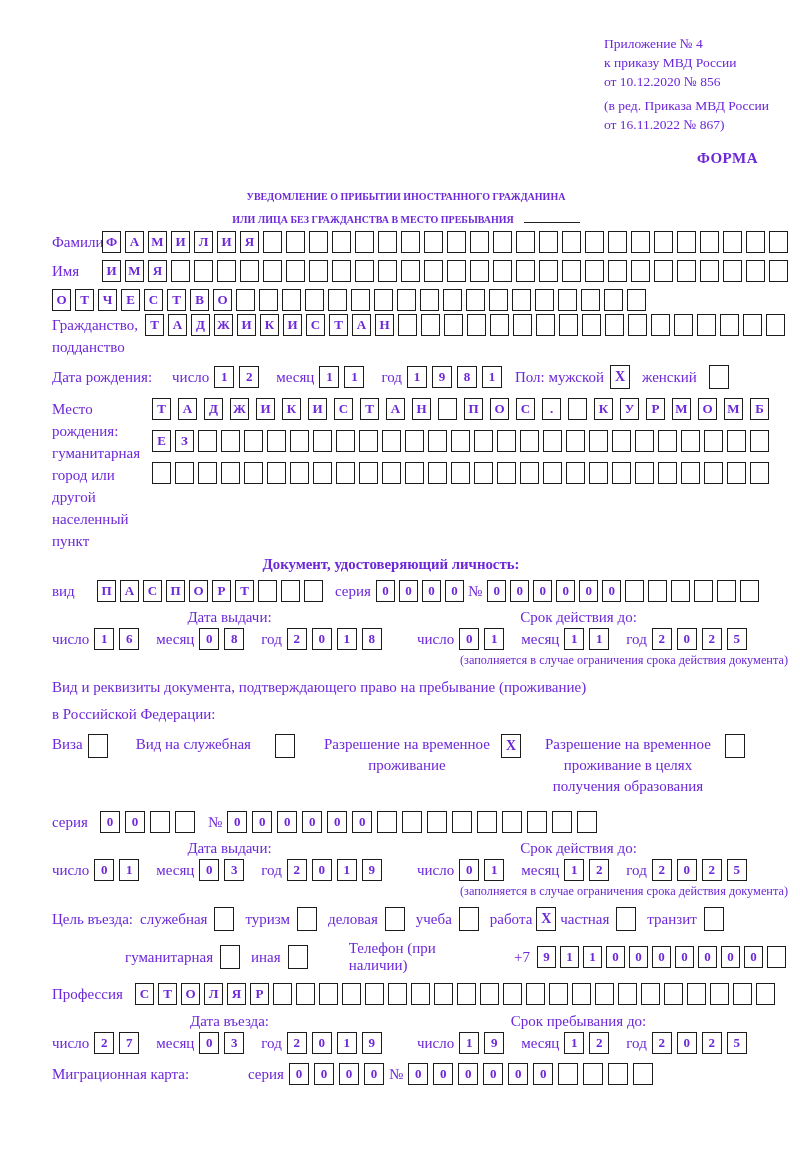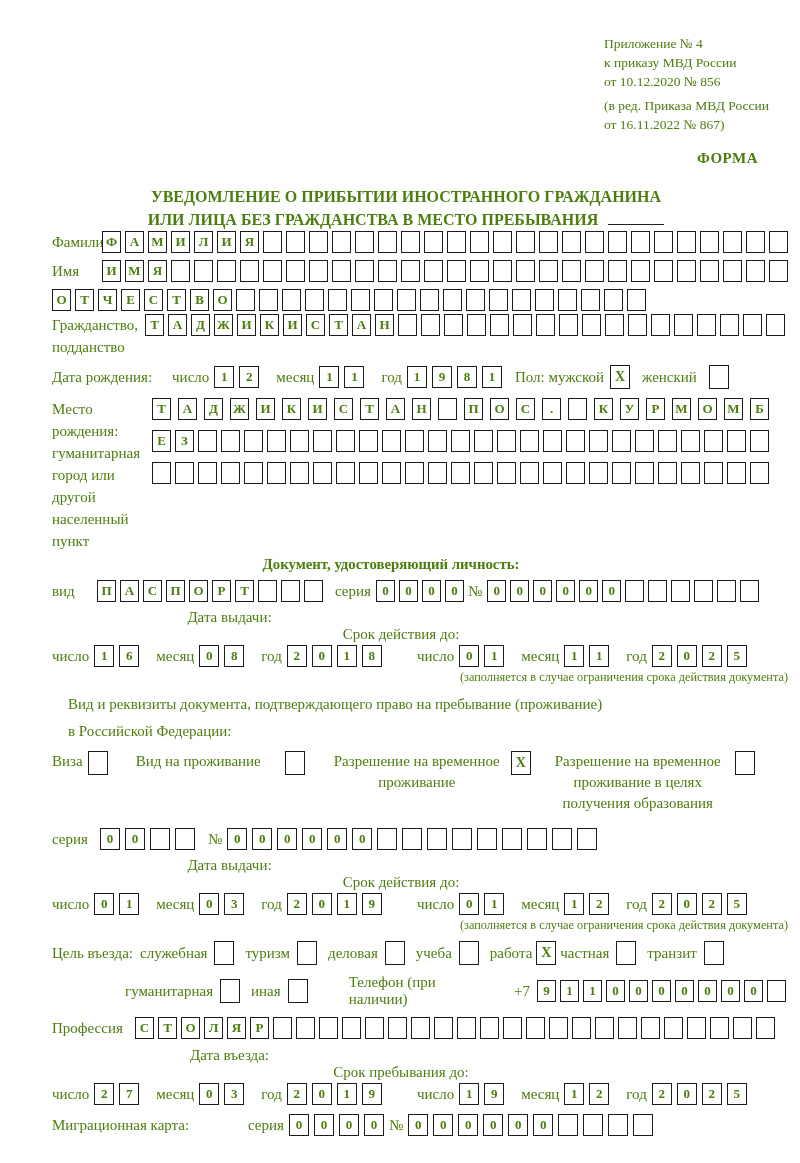--- a/index.html
+++ b/index.html
@@ -1,24 +1,24 @@
 <!DOCTYPE html>
 <html><head>
 <meta charset="utf-8">
 <style>
   html,body{margin:0;padding:0;background:#e8e8e8;}
   .page{
     width:800px;height:1163px;box-sizing:border-box;background:#ffffff;
     margin:0 auto;padding:34px 10px 0 52px;overflow:hidden;
-    font-family:"Liberation Serif","DejaVu Serif",serif;color:#4d7c0f;font-size:15px;
+    font-family:"Liberation Serif","DejaVu Serif",serif;color:#6d28d9;font-size:15px;
   }
   .hdr{width:184px;margin-left:auto;margin-right:2px;font-size:13.5px;line-height:19px;}
   .hdr .blk2{margin-top:5px;}
   .forma{text-align:right;padding-right:32px;font-weight:bold;font-size:15px;margin-top:16px;letter-spacing:.5px;}
-  .title{text-align:center;font-weight:bold;font-size:16px;line-height:23px;margin-top:18px;margin-right:30px;}
+  .title{text-align:center;font-weight:bold;font-size:10px;line-height:23px;margin-top:18px;margin-right:30px;}
   .uline{display:inline-block;width:56px;border-bottom:1.6px solid #222;height:13px;margin-left:10px;}
   .sec-heading{font-weight:bold;font-size:14.6px;text-align:center;margin-top:26px;margin-bottom:20px;margin-right:10px;}
 
   .row{display:flex;align-items:center;margin-bottom:7px;}
   .row.top{align-items:flex-start;}
   .lbl{flex:none;}
   .w50{width:50px;}  .w123{width:123px;}  .w93{width:93px;}  .w45{width:45px;}  .w83{width:83px;}
   .lblcol{flex:none;line-height:22px;}
 
   .cells{display:inline-flex;flex:none;}
@@ -31,30 +31,30 @@
   .stack .cells{margin-bottom:10px;}
 
   .cb{
     flex:none;box-sizing:border-box;display:inline-block;width:20px;height:24px;border:1.5px solid #1c1c1c;
     text-align:center;font-weight:bold;font-size:14px;line-height:21px;vertical-align:middle;background:#fff;
   }
   .gap6{margin-left:6px;} .gap8{margin-left:8px;} .gap12{margin-left:12px;} .gap20{margin-left:20px;}
 
   .center-bold{font-weight:bold;text-align:center;margin:4px 60px 7px 0;font-size:14.8px;}
 
-  .dp{display:flex;margin-bottom:2px;flex-direction:column;}
+  .dp{display:flex;margin-bottom:2px;}
   .dp .c1{width:355px;text-align:center;}
   .dp .c2{flex:1;text-align:center;margin-right:40px;}
   .dpb{display:flex;align-items:center;margin-bottom:4px;}
   .dpb .g1{width:355px;display:flex;align-items:center;}
   .dpb .g2{flex:1;display:flex;align-items:center;padding-left:10px;}
   .dlb{margin-right:5px;}  .dsep{margin-left:12px;margin-right:5px;}
   .note{font-size:12.3px;text-align:right;margin:-1px 2px 8px 0;}
 
-  .intro{line-height:23px;margin-bottom:4px;margin-left:16px;}
+  .intro{line-height:23px;margin-bottom:4px;}
   .opts{display:flex;align-items:flex-start;margin:8px 0 14px 0;}
   .optlbl{text-align:center;line-height:21px;}
   .opts .cb{margin-left:8px;}
 
   .purline{display:flex;align-items:center;margin-bottom:9px;}
   .purline .cb{margin-left:7px;margin-right:11px;}
   .pur2{margin-left:73px;}
   .phone-prefix{margin:0 7px 0 18px;}
 </style>
 </head>
@@ -425,21 +425,21 @@
     </span>
   </div>
   <div class="note">(заполняется в случае ограничения срока действия документа)</div>
 
   <div class="intro">Вид и реквизиты документа, подтверждающего право на пребывание (проживание)</div>
   <div class="intro">в Российской Федерации:</div>
 
   <div class="opts">
     <span class="optlbl">Виза</span>
     <span class="cb" style="margin-left:5px;"></span>
-    <span class="optlbl" style="margin-left:28px;">Вид на проживание</span>
+    <span class="optlbl" style="margin-left:28px;">Вид на служебная</span>
     <span class="cb" style="margin-left:24px;"></span>
     <span class="optlbl" style="margin-left:26px;width:172px;">
       <span>Разрешение на временное</span><br>
       <span>проживание</span>
     </span>
     <span class="cb">X</span>
     <span class="optlbl" style="margin-left:18px;width:178px;">
       <span>Разрешение на временное</span><br>
       <span>проживание в целях</span><br>
       <span>получения образования</span>

